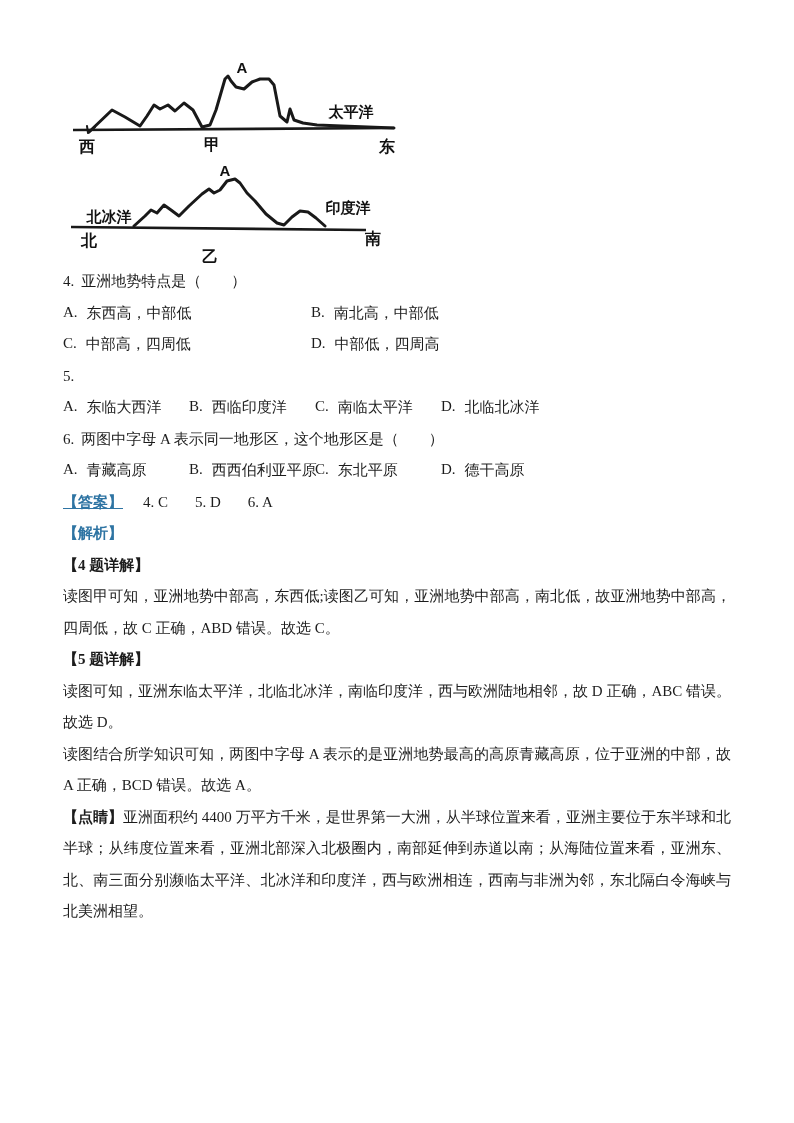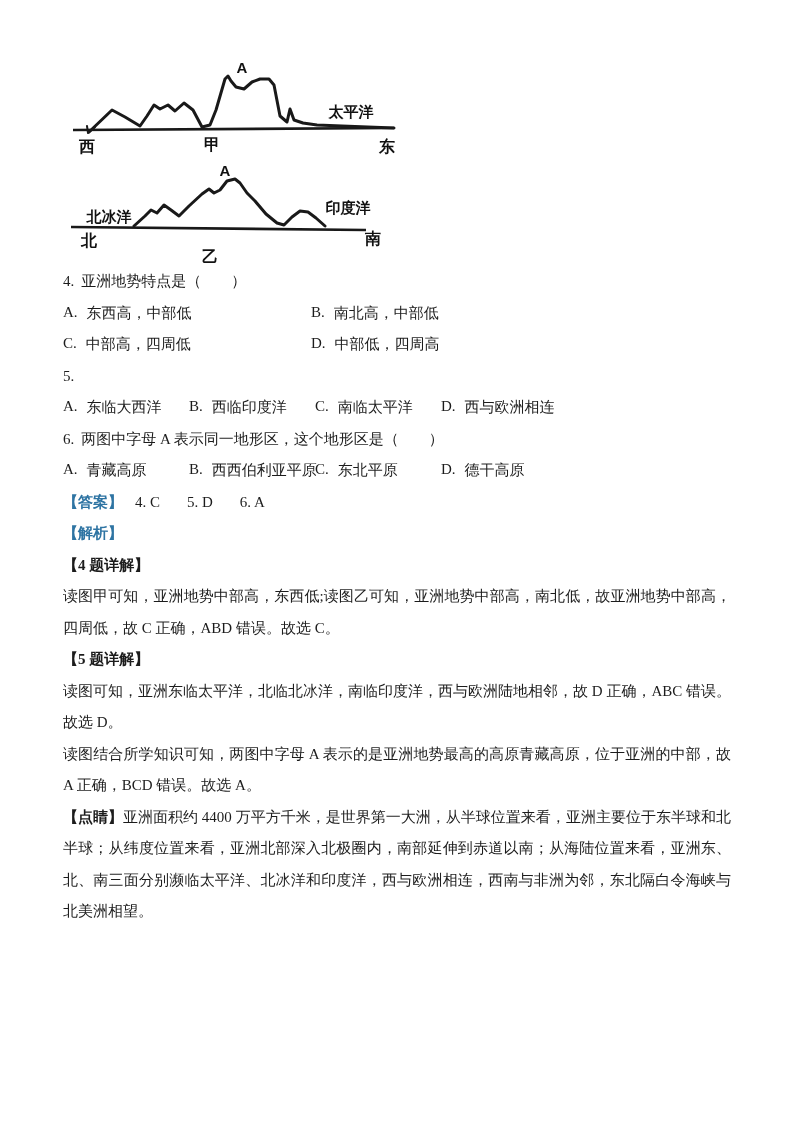--- a/index.html
+++ b/index.html
@@ -25,21 +25,21 @@
   .qline { height:31.5px; display:flex; align-items:center; white-space:nowrap; }
   .qnum { margin-right:7px; }
   .opts .opt { display:flex; }
   .opts.cols-2 .opt { width:248px; }
   .opts.cols-4 .opt { width:126px; }
   .opts .opt:last-child { width:auto; }
   .olab { margin-right:9px; }
   .bold { font-weight:bold;text-align:center; }
   .blue { color:#2e74a3; font-weight:bold; }
   .ans-item { margin-right:27px;text-align:center; }
-  .answers .blue { margin-right:12px; }
+  .answers .blue { margin-right:20px;text-decoration:underline; }
   p.body { line-height:31.5px; text-align:justify; }
   p.body .bold { font-weight:bold;margin-top:36px; }
   p.intro {
     line-height:31.5px;
     text-indent:2.4em;
     font-style:italic;
     font-size:14.5px;
     font-family:"Liberation Serif", serif;
   }
 </style>
@@ -113,21 +113,21 @@
     <div class="opt">
       <span class="olab">B.</span>
       <span>西临印度洋</span>
     </div>
     <div class="opt">
       <span class="olab">C.</span>
       <span>南临太平洋</span>
     </div>
     <div class="opt">
       <span class="olab">D.</span>
-      <span>西与欧洲相连</span>
+      <span>北临北冰洋</span>
     </div>
   </div>
 
   <div class="qline">
     <span class="qnum">6.</span>
     <span>两图中字母 A 表示同一地形区，这个地形区是（　　）</span>
   </div>
   <div class="qline opts cols-4">
     <div class="opt">
       <span class="olab">A.</span>

